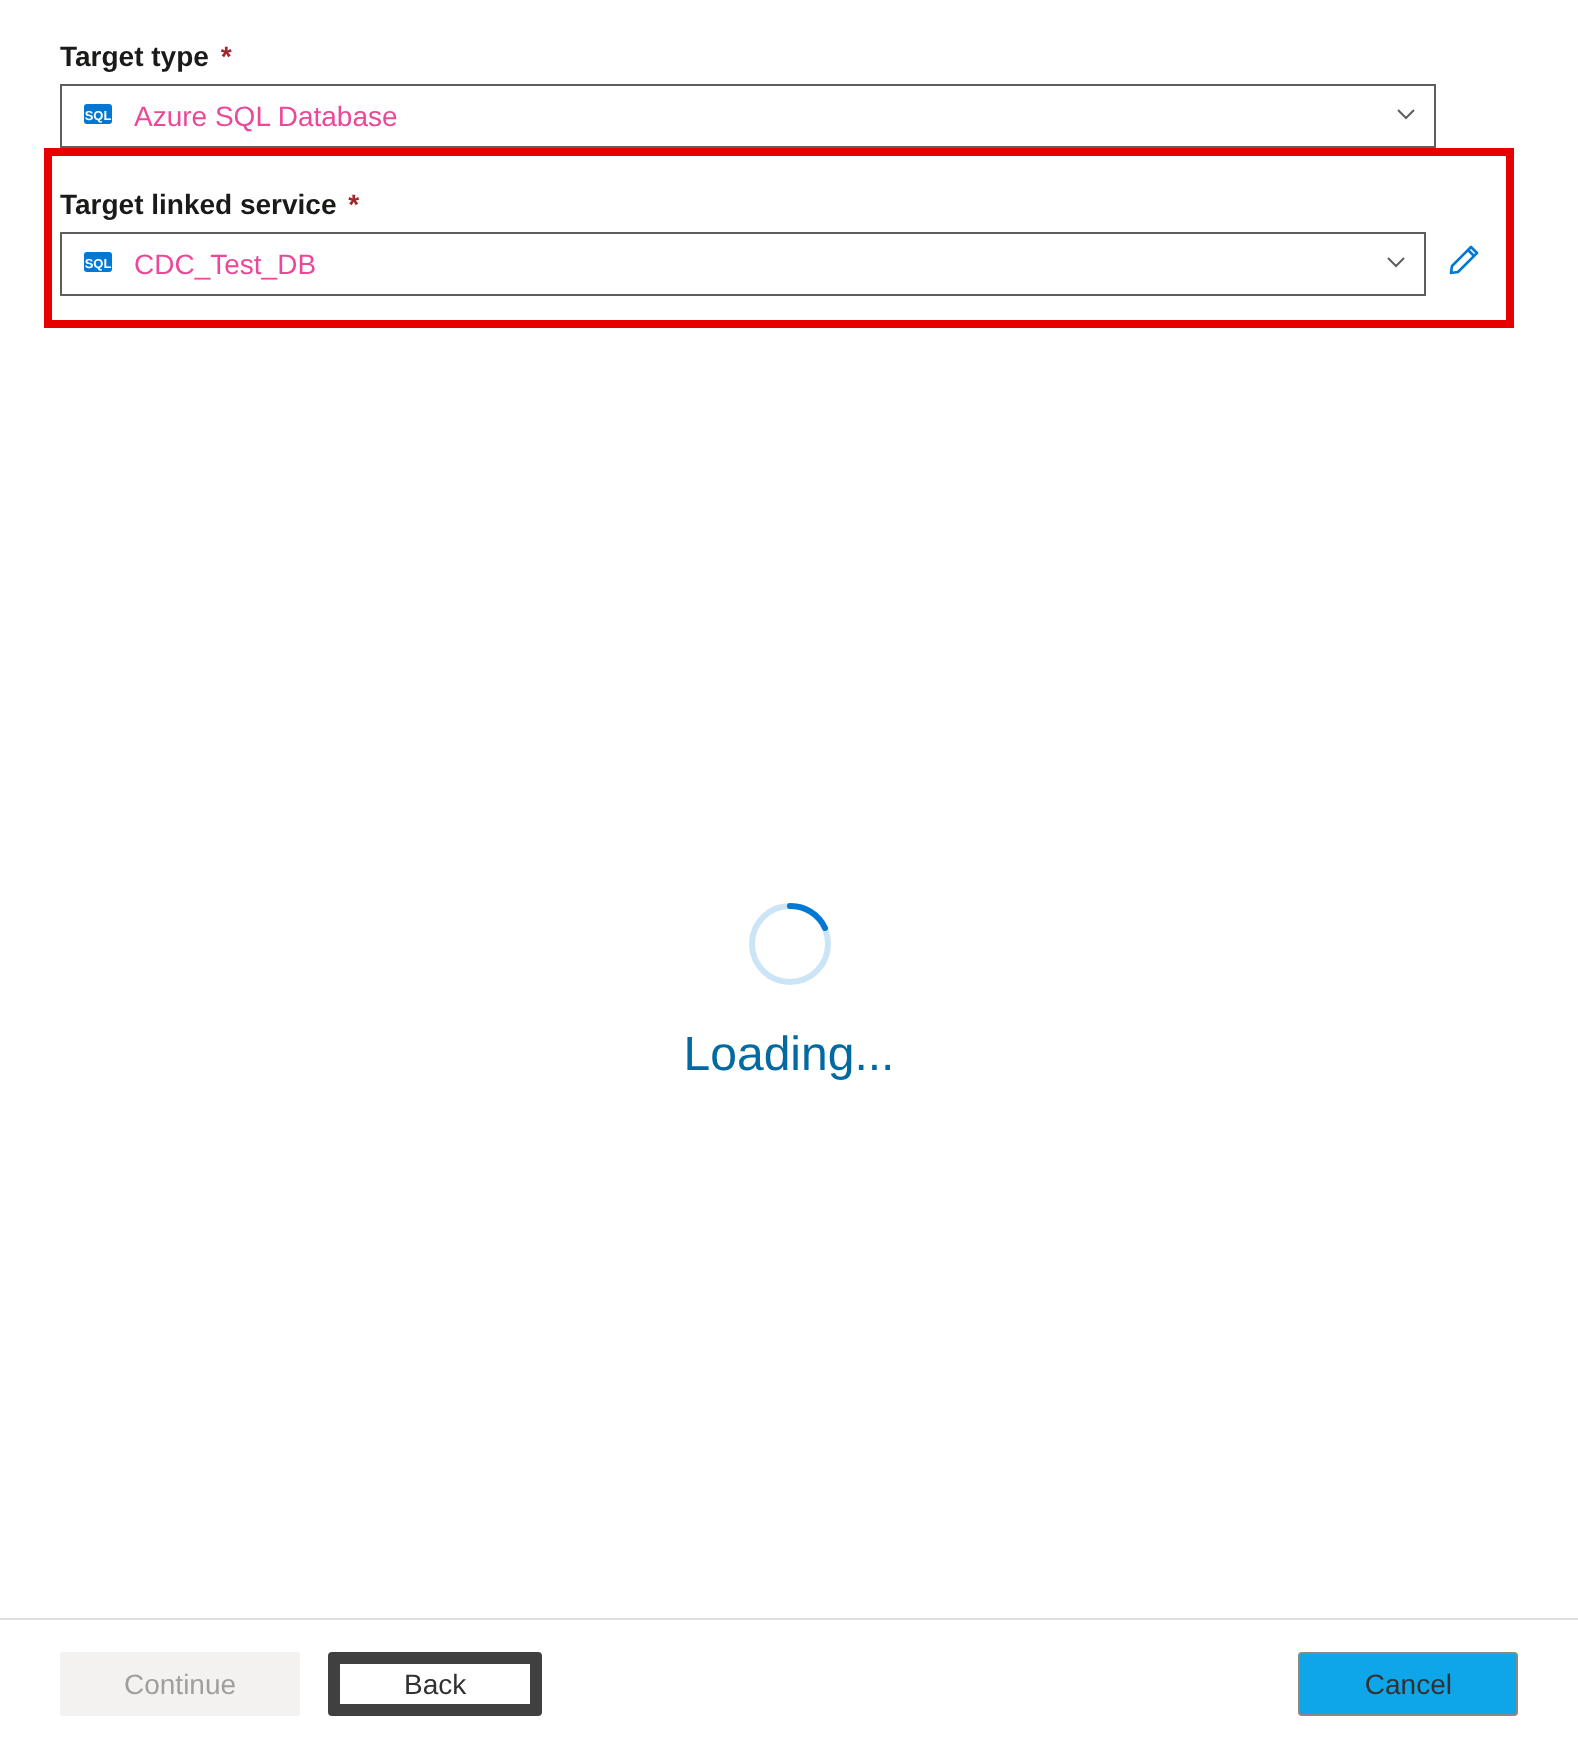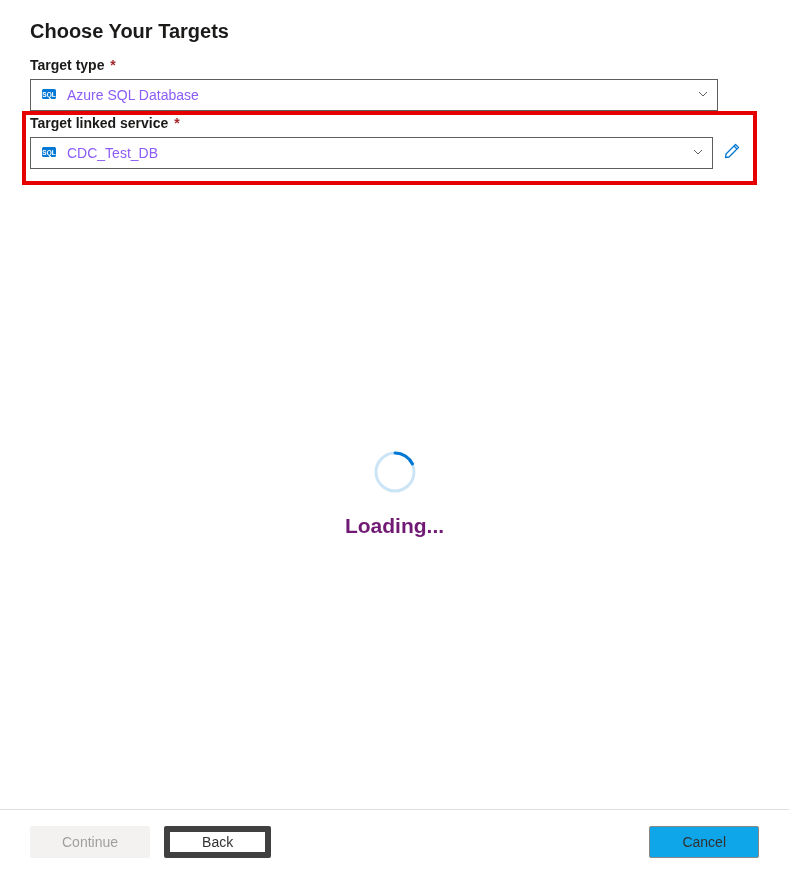--- a/index.html
+++ b/index.html
@@ -55,28 +55,28 @@
       cursor: pointer;
       font-size: 14px;
       position: relative;
     }
     .dropdown .icon-sql {
       flex-shrink: 0;
       margin-right: 10px;
     }
     .dropdown-text {
       flex: 1;
-      color: #8b5cf6;
+      color: #ec4899;
     }
     .chevron-down {
       flex-shrink: 0;
     }
     .highlight-box {
       border: 4px solid #e60000;
-      padding: 0 12px 12px 4px;
+      padding: 16px 12px 12px 4px;
       margin-left: -8px;
       width: 735px;
     }
     .highlight-inner {
       display: flex;
       align-items: flex-end;
       gap: 10px;
     }
     .highlight-col {
       flex: 1;
@@ -111,23 +111,23 @@
       width: 44px;
       height: 44px;
       margin-bottom: 20px;
       animation: spin 1s linear infinite;
     }
     @keyframes spin {
       from { transform: rotate(0deg); }
       to { transform: rotate(360deg); }
     }
     .loading-text {
-      font-size: 21px;
-      font-weight: 700;
-      color: #701a75;
+      font-size: 24px;
+      font-weight: 400;
+      color: #0369a1;
     }
     .footer {
       position: absolute;
       bottom: 0;
       left: 0;
       width: 100%;
       border-top: 1px solid #e1dfdd;
       padding: 16px 30px;
       display: flex;
       align-items: center;
@@ -156,21 +156,20 @@
       background: #0ea5e9;
       color: #323130;
       border: 1px solid #8a8886;
       margin-left: auto;
     }
   </style>
 </head>
 <body>
 
 <div class="content">
-  <h2 class="page-title">Choose Your Targets</h2>
 
   <div class="form-group">
     <label class="form-label">
       <span>Target type</span>
       <span class="required-asterisk">*</span>
     </label>
     <div class="dropdown">
       <span class="icon-sql">
         <svg width="16" height="16" viewBox="0 0 16 16">
           <rect x="1" y="3" width="14" height="10" rx="1.5" fill="#0078d4"></rect>

